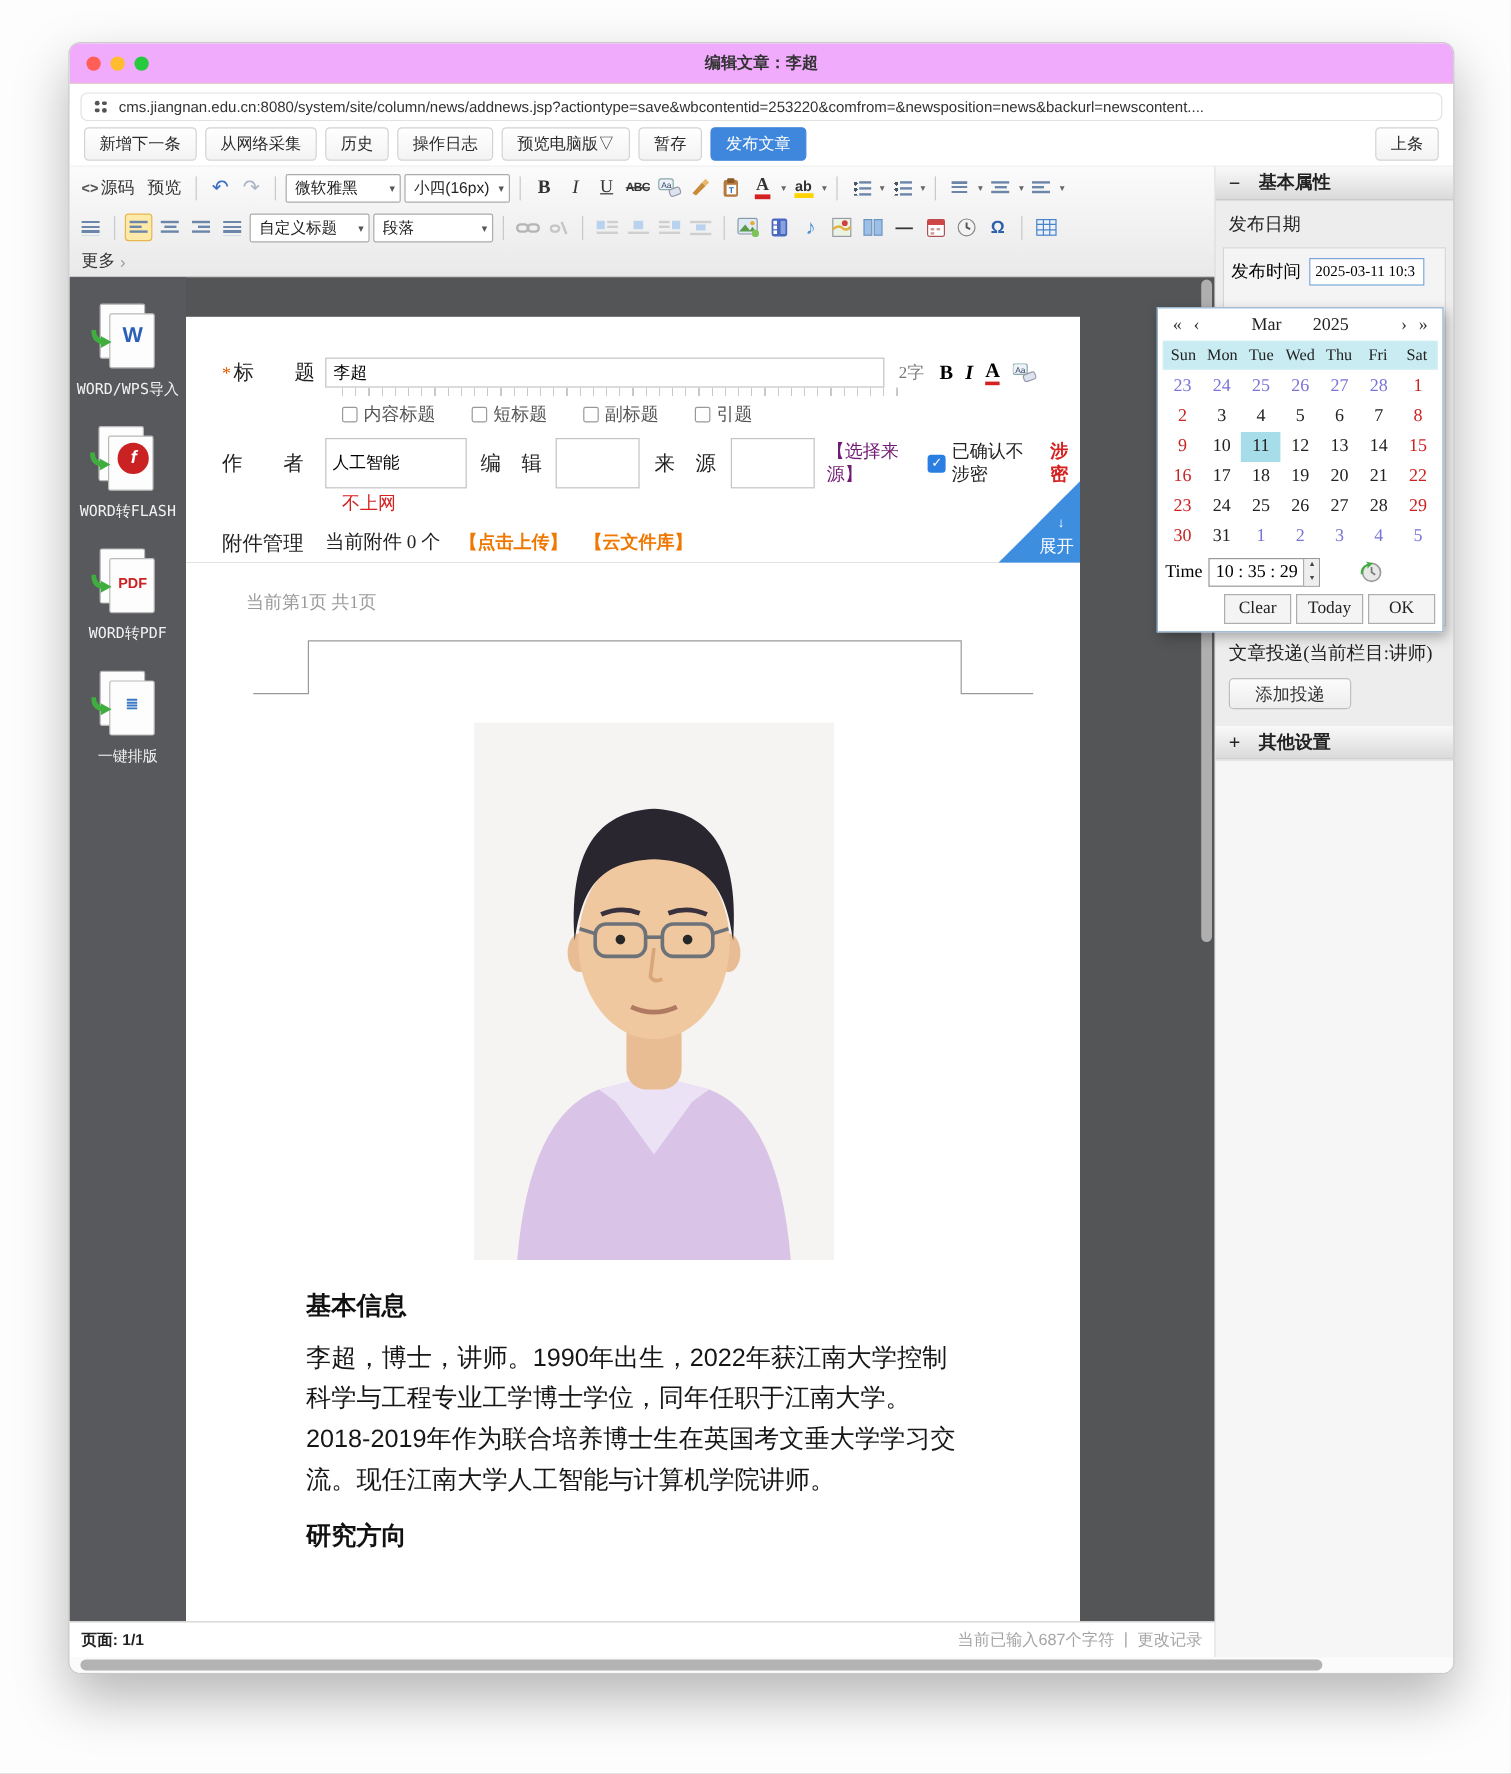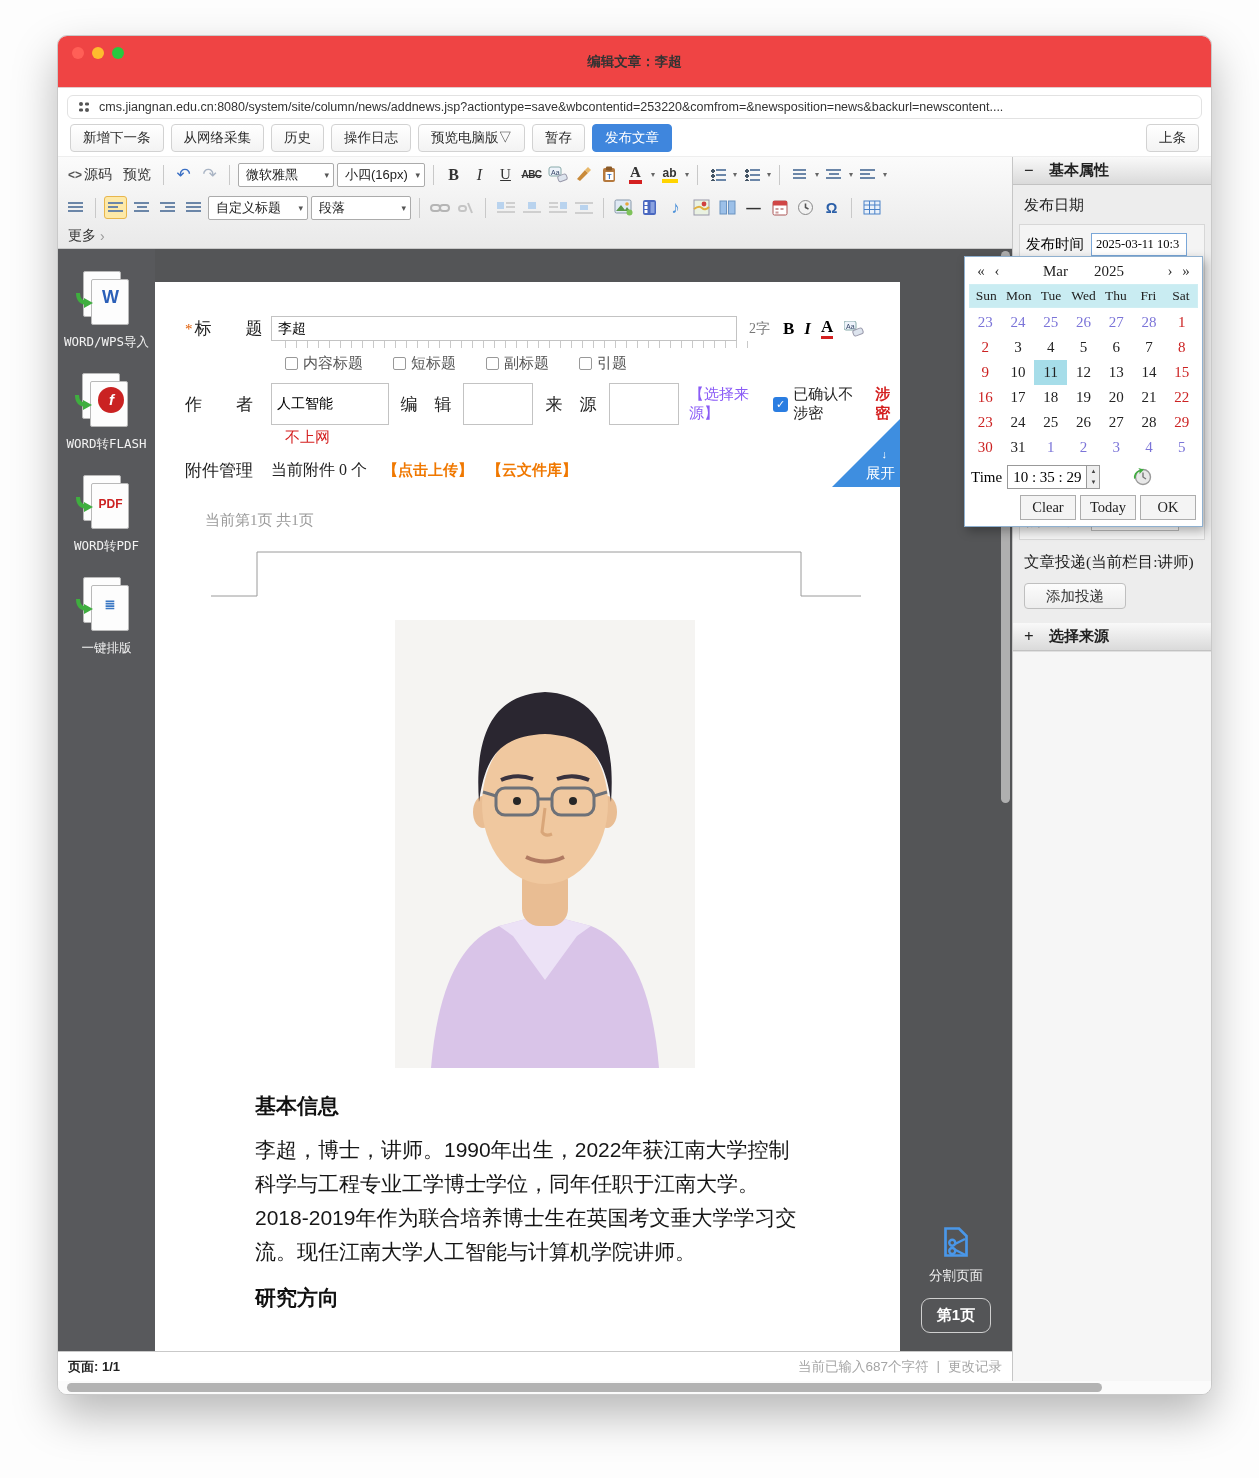--- a/index.html
+++ b/index.html
@@ -5,21 +5,21 @@
   * { margin:0; padding:0; box-sizing:border-box; }
   html,body { width:1259px; height:1478px; background:#fdfdfd; font-family:"Liberation Sans",sans-serif; }
 
   
   .window{ position:relative; width:1155px; height:1360px; margin:35px 0 0 57px;
     background:#fff; border:1px solid #c9c9c9; border-radius:10px;
     box-shadow:0 20px 45px rgba(0,0,0,.28); overflow:hidden;
     display:flex; flex-direction:column; }
 
   
-  .titlebar{ height:52px; background:#ef4444; border-bottom:1px solid #e3cccc;
+  .titlebar{ height:34px; background:#f0abfc; border-bottom:1px solid #e3cccc;
     display:flex; align-items:center; justify-content:center; position:relative; flex:0 0 auto;}
   .lights{ position:absolute; left:14px; top:11px; display:flex; gap:8px; }
   .light{ width:12px; height:12px; border-radius:50%; }
   .light.r{ background:#ff5f57; } .light.y{ background:#febc2e; } .light.g{ background:#27c93f; }
   .wtitle{ font-size:13.5px; font-weight:bold; color:#333; }
 
   
   .urlbar{ height:31px; background:#fff; border-bottom:1px solid:#e5e5e5; display:flex; align-items:flex-end; padding:0 9px; flex:0 0 auto;}
   .urlfield{ flex:1; height:24px; border:1px solid #e2e2e2; border-radius:6px; background:#fff;
     display:flex; align-items:center; gap:8px; padding:0 9px; font-size:12.5px; color:#333; }
@@ -99,21 +99,21 @@
     background:repeating-linear-gradient(90deg,#c9c9c9 0 1px, transparent 1px 11px); }
   .tcount{ color:#777; font-size:14px; margin:0 8px 0 12px; font-family:"Liberation Serif",serif;}
   .mini{ font-family:"Liberation Serif",serif; font-size:17px; margin:0 5px; cursor:pointer;}
   .mini.b{font-weight:bold;} .mini.i{font-style:italic;font-weight:bold;}
   .mini.A{ font-weight:bold; border-bottom:3px solid #d42020; line-height:1.05;}
   .eraser{ width:20px; height:16px; margin-left:6px; }
   .ckrow{ display:flex; gap:30px; margin:6px 0 0 100px; }
   .ckb{ display:flex; align-items:center; gap:5px; font-family:"Liberation Serif",serif; font-size:15px; color:#555; cursor:pointer;}
   .ckb .box{ width:13px; height:13px; border:1px solid #999; border-radius:2px; background:#fff;}
   .inp{ height:24px; border:1px solid #c3c3c3; font-size:14px; padding:20px 5px; font-family:inherit;}
-  .gray-link{ color:#8b5cf6; font-family:Liberation Sans, sans-serif; font-size:15px; margin:0 10px; cursor:pointer;}
+  .gray-link{ color:#701a75; font-family:Liberation Sans, sans-serif; font-size:15px; margin:0 10px; cursor:pointer;}
   .bluebox{ width:15px; height:15px; background:#2a7de1; border-radius:3px; color:#fff; font-size:11px;
     line-height:15px; text-align:center; margin-right:5px; flex:0 0 auto; cursor:pointer;}
   .confirm{ font-family:"Liberation Serif",serif; font-size:15px; color:#222; }
   .secret{ font-family:"Liberation Serif",serif; font-size:15px; color:#d42020; font-weight:bold; margin-left:8px; cursor:pointer;}
   .nonet{ margin:3px 0 0 100px; color:#d42020; font-family:"Liberation Serif",serif; font-size:15px;}
   .attach{ margin-top:12px; display:flex; align-items:center;}
   .acount{ font-family:"Liberation Serif",serif; font-size:16px; color:#222; margin-right:16px;}
   .olink{ color:#f07800; font-weight:bold; font-family:"Liberation Serif",serif; font-size:15px; margin-right:14px; cursor:pointer;}
   .expand{ position:absolute; right:0; bottom:0; width:0; height:0;
     border-left:68px solid transparent; border-bottom:68px solid #3e8ee0; }
@@ -592,30 +592,20 @@
               <circle cx="122" cy="181" r="4" fill="#272727"></circle>
               <circle cx="178" cy="181" r="4" fill="#272727"></circle>
               <path d="M150 188 L147 212 Q150 217 157 214" stroke="#d9a679" stroke-width="3" fill="none"></path>
               <path d="M131 237 Q150 246 169 237" stroke="#b07a62" stroke-width="4" fill="none"></path>
             </svg>
             <div class="h-cn">基本信息</div>
             <p class="bio">李超，博士，讲师。1990年出生，2022年获江南大学控制科学与工程专业工学博士学位，同年任职于江南大学。2018-2019年作为联合培养博士生在英国考文垂大学学习交流。现任江南大学人工智能与计算机学院讲师。</p>
             <div class="h-cn" style="margin-top:15px">研究方向</div>
           </div>
 
-          <div class="split-tools">
-            <svg width="36" height="36" viewBox="0 0 24 24">
-              <path d="M5 3 H14 L19 8 V21 H5 Z" fill="none" stroke="#4a97e8" stroke-width="1.8"></path>
-              <circle cx="9.5" cy="12.5" r="2" fill="none" stroke="#4a97e8" stroke-width="1.6"></circle>
-              <circle cx="9.5" cy="18" r="2" fill="none" stroke="#4a97e8" stroke-width="1.6"></circle>
-              <path d="M11 13.5 L18 10 M11 17 L18 20.5" stroke="#4a97e8" stroke-width="1.6"></path>
-            </svg>
-            <span class="split-label">分割页面</span>
-            <button class="pagebtn">第1页</button>
-          </div>
 
           <div class="vscroll"></div>
         </div>
       </div>
 
       <div class="statusbar">
         <span class="st-left">页面: 1/1</span>
         <span class="st-right">
           <span>当前已输入687个字符</span>
           <span>|</span>
@@ -638,21 +628,21 @@
         <div class="calspacer"></div>
         <div class="ptrow">
           <span>点击次数</span>
           <input class="clicks" value="4260" style="">
         </div>
       </div>
       <div class="delivery">文章投递(当前栏目:讲师)</div>
       <button class="adddel">添加投递</button>
       <div class="ph">
         <span class="pm">+</span>
-        <span>选择来源</span>
+        <span>其他设置</span>
       </div>
       <div class="panel-rest"></div>
     </div>
   </div>
 
   <div class="hscroll">
     <div class="hthumb"></div>
   </div>
 
   <div class="calendar">

